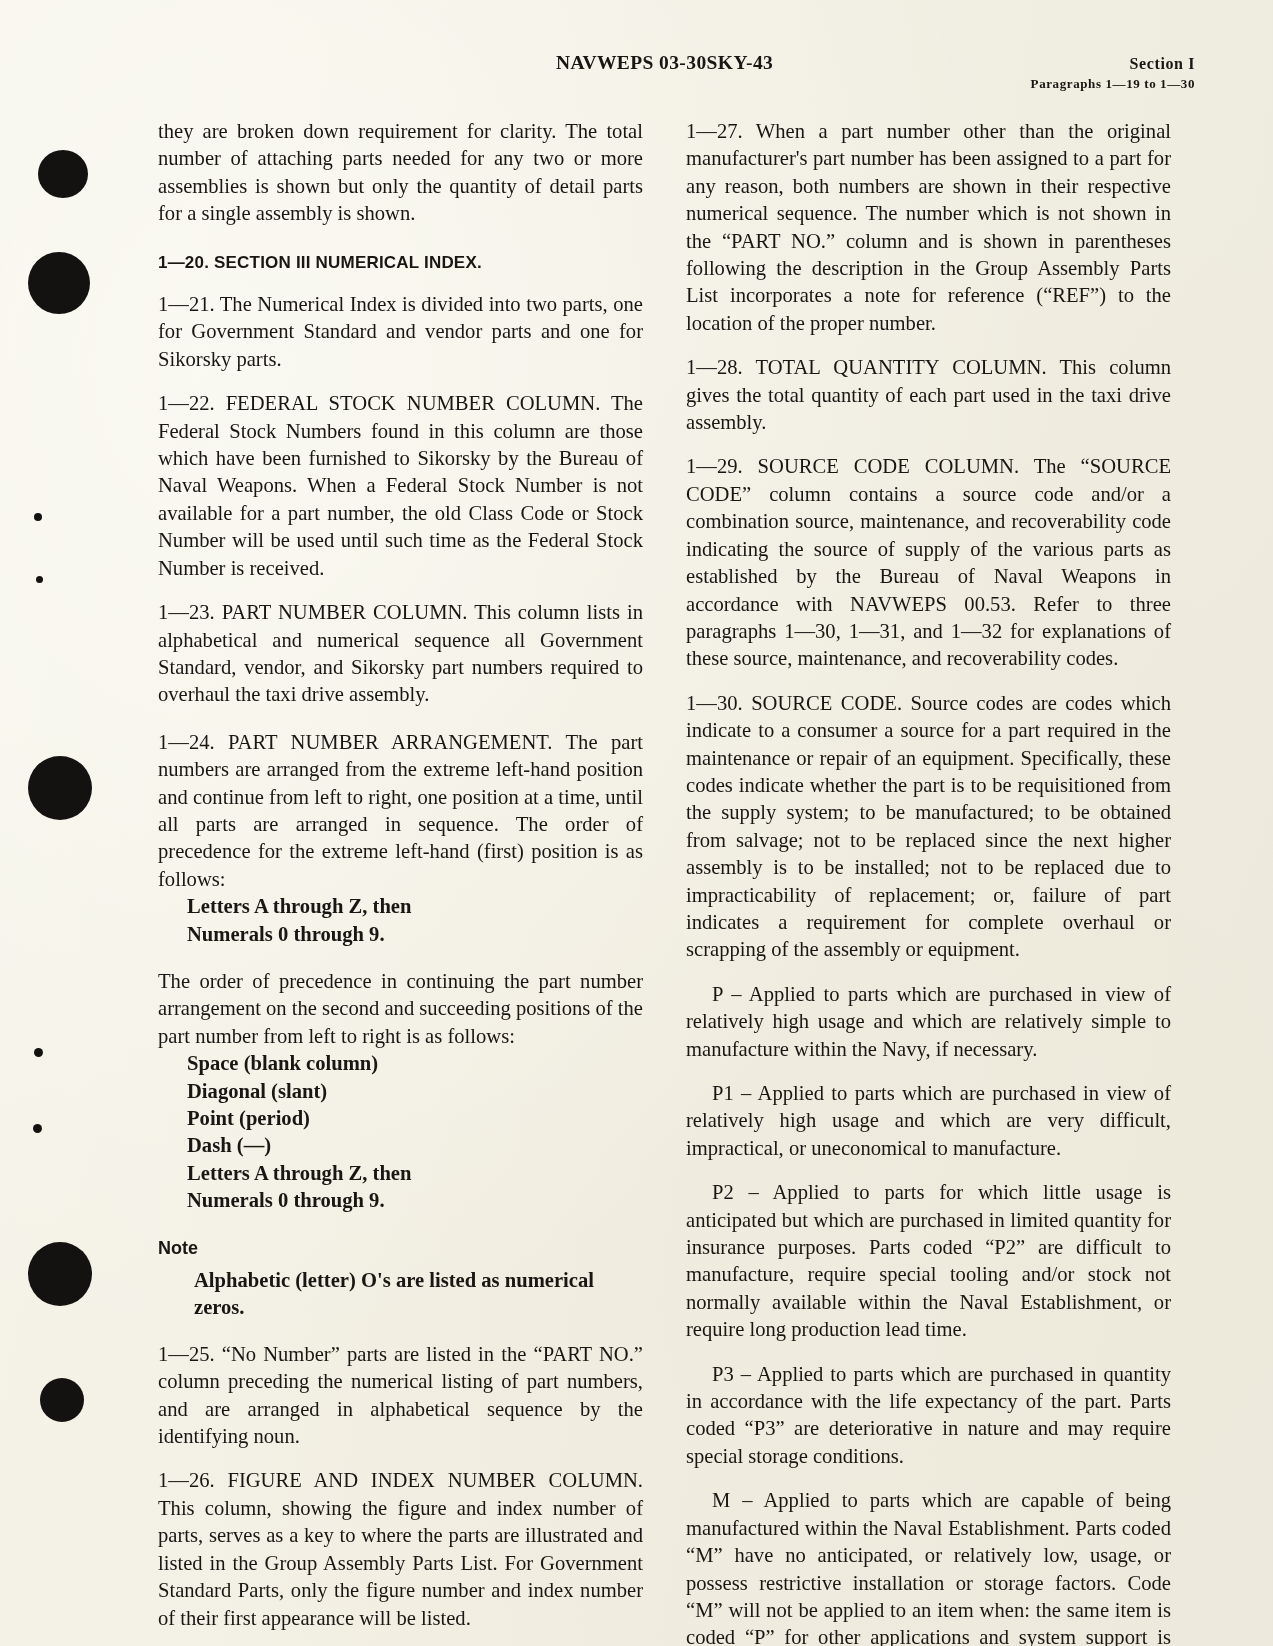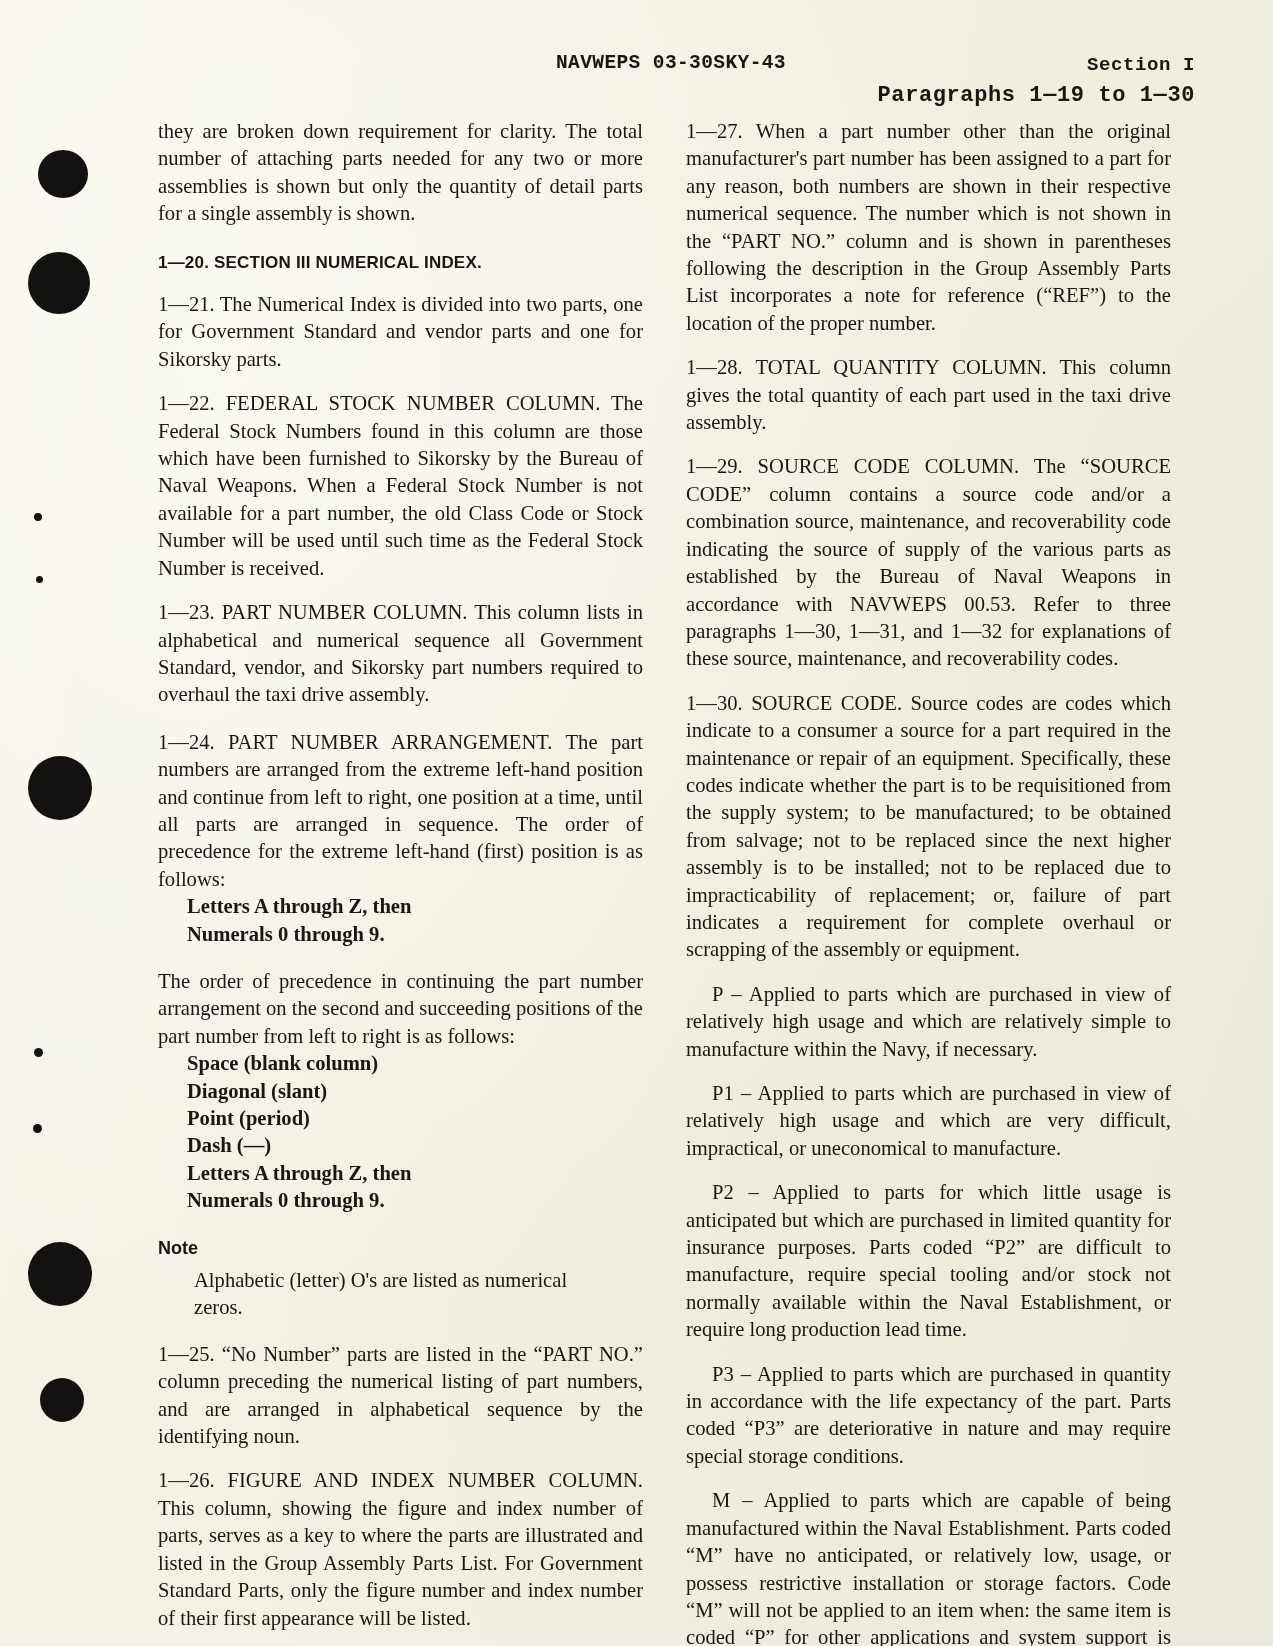--- a/index.html
+++ b/index.html
@@ -41,39 +41,39 @@
     border-radius: 50%;
   }
 
   
   .header {
     position: absolute;
     top: 52px;
     left: 160px;
     right: 78px;
     height: 58px;
-    font-family: Liberation Mono, monospace;
+    font-family: Liberation Serif, serif;
     font-weight: bold;
   }
   .hdr-doc {
     position: absolute;
     left: 396px;
     top: 0;
     font-size: 19.5px;
     letter-spacing: 0.4px;
   }
   .hdr-right {
     position: absolute;
     right: 0;
     top: 0;
     text-align: right;
     line-height: 1.45;
   }
-  .hdr-section { font-size: 19px; letter-spacing: 0.6px; }
-  .hdr-paras { font-size: 22px; letter-spacing: 0.6px; }
+  .hdr-section { font-size: 16px; letter-spacing: 0.6px; }
+  .hdr-paras { font-size: 13px; letter-spacing: 0.6px; }
 
   
   .col {
     position: absolute;
     top: 118px;
     width: 485px;
     font-size: 20.6px;
     line-height: 27.4px;
     text-align: justify;
     text-justify: inter-word;
@@ -116,20 +116,21 @@
     font-weight: bold;
     font-size: 18px;
     text-align: left;
     margin: 20px 0 5px 0;
   }
   .note-body {
     margin: 0 0 19px 0;
     padding: 0 28px 0 36px;
     text-align: left;
     line-height: 27.4px;
+    font-weight: bold;
   }
 </style>
 </head>
 <body>
 
 <div id="page">
 
   <div class="holes">
     <div class="hole" style="left:38px;  top:150px;  width:50px;  height:48px;"></div>
     <div class="hole" style="left:28px;  top:252px;  width:62px;  height:62px;"></div>

